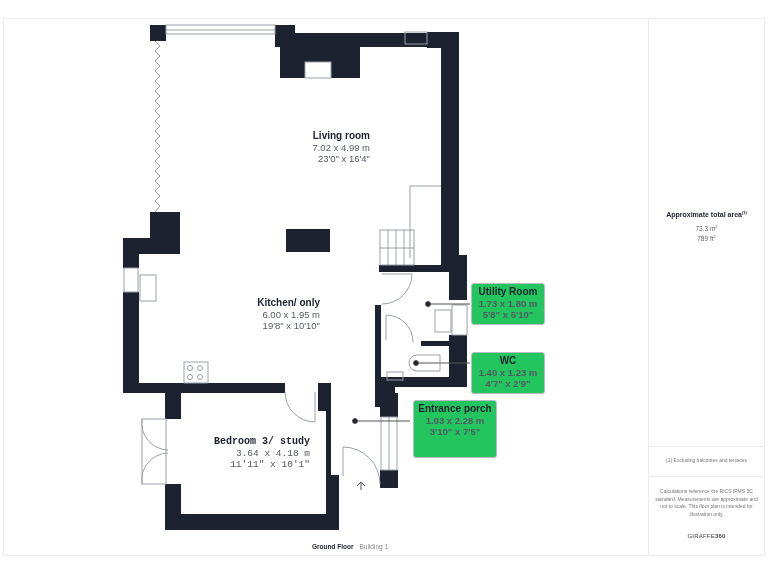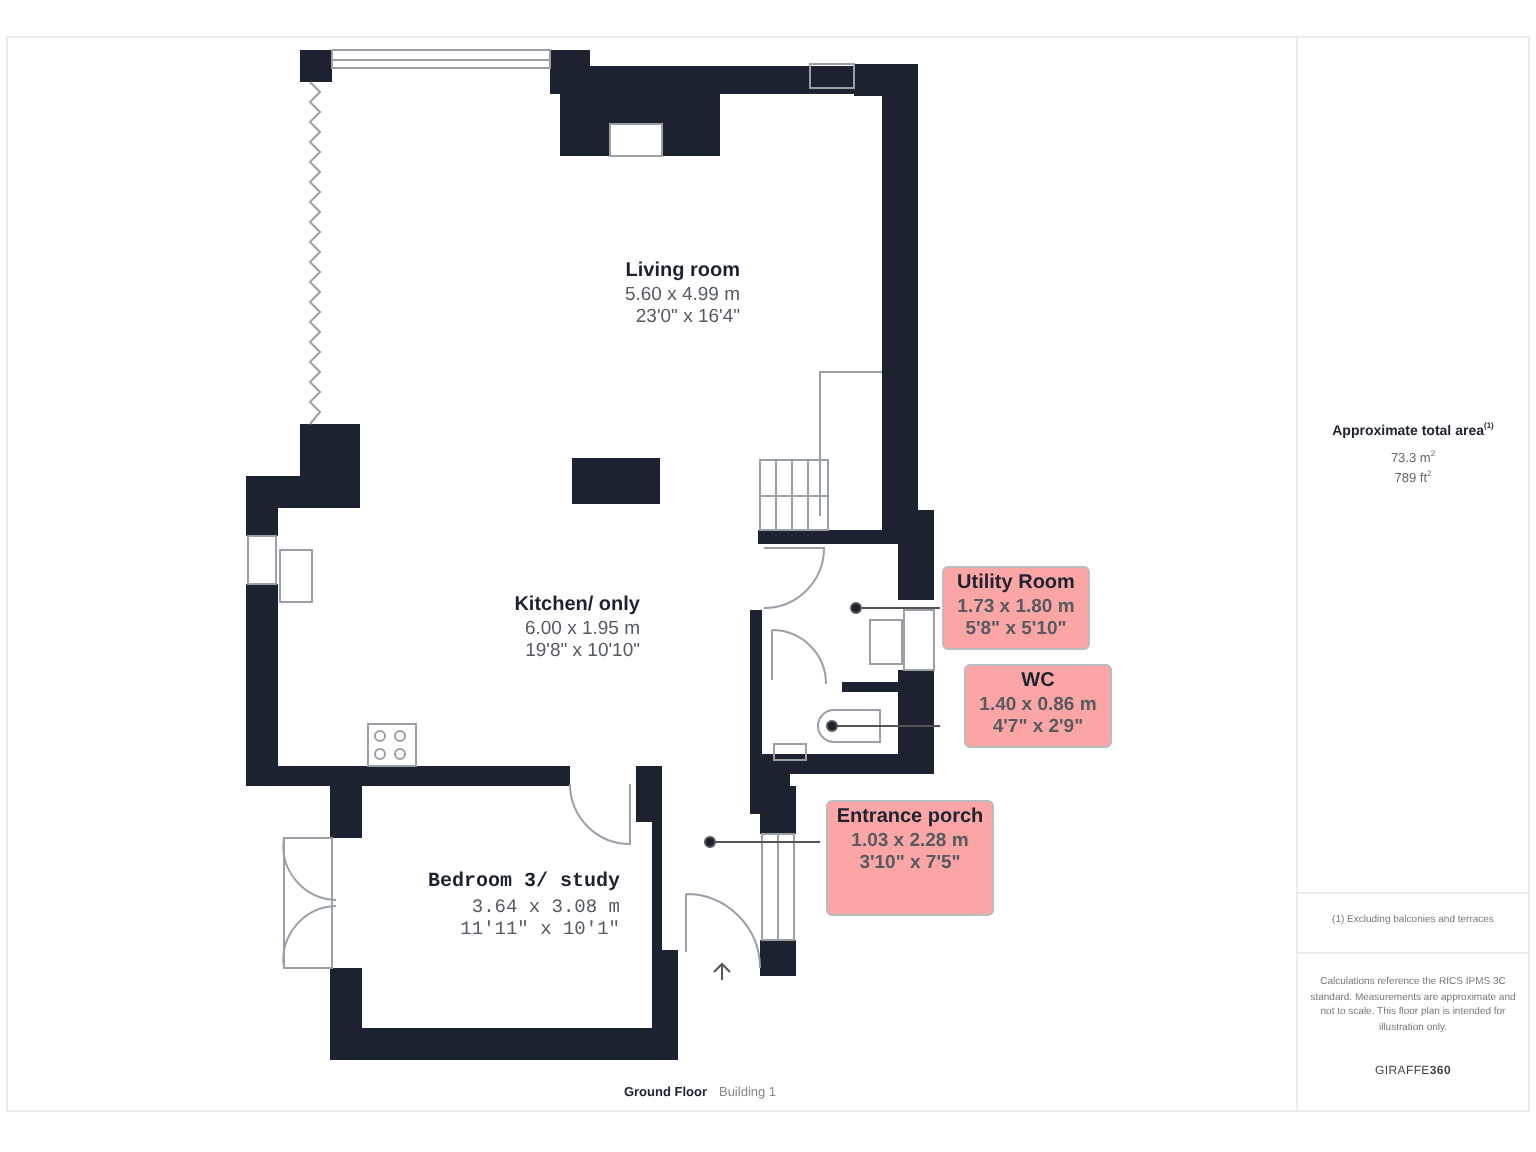--- a/index.html
+++ b/index.html
@@ -3,21 +3,21 @@
 <meta charset="utf-8">
 <style>
   html, body { margin:0; padding:0; background:#ffffff; }
   body { width:768px; height:576px; position:relative; overflow:hidden; font-family:"Liberation Sans", sans-serif; color:#1c2230; }
   .frame { position:absolute; left:3px; top:18px; width:762px; height:538px; border:1px solid #ececec; box-sizing:border-box; }
   .side { position:absolute; left:648px; top:18px; width:117px; height:538px; border-left:1px solid #ececec; box-sizing:border-box; }
   .plan { position:absolute; left:0; top:0; }
   .room-label { position:absolute; text-align:right; line-height:1.2; }
   .room-label .name { font-weight:bold; font-size:10px; color:#1c2230; display:block; }
   .room-label .dim { font-size:9.5px; color:#555a63; display:block; }
-  .callout { position:absolute; background:#fca5a5; border:1px solid #b9bcc2; border-radius:3px; text-align:center; line-height:1.2; padding:2px 4px; box-sizing:border-box; }
+  .callout { position:absolute; background:#22c55e; border:1px solid #b9bcc2; border-radius:3px; text-align:center; line-height:1.2; padding:2px 4px; box-sizing:border-box; }
   .callout .name { font-weight:bold; font-size:10px; color:#1c2230; display:block; }
   .callout .dim { font-size:9.5px; color:#555a63; display:block;font-weight:bold; }
   .area-title { position:absolute; left:648px; top:210px; width:117px; text-align:center; font-size:7px; font-weight:bold; color:#1c2230; }
   .area-title sup { font-size:4px; }
   .area-val { position:absolute; left:648px; width:117px; text-align:center; font-size:6.5px; color:#666; }
   .area-val sup { font-size:4px; }
   .hr { position:absolute; left:648px; width:117px; height:1px; background:#ececec; }
   .note { position:absolute; left:652px; width:109px; text-align:center; font-size:5px; color:#777; line-height:1.5; }
   .brand { position:absolute; left:648px; top:533px; width:117px; text-align:center; font-size:6px; color:#444; letter-spacing:0.2px; }
   .brand b { font-weight:bold; }
@@ -124,46 +124,46 @@
     <line x1="416" y1="363" x2="470" y2="363"></line>
       <circle cx="416" cy="363" r="2.5"></circle>
     <line x1="355" y1="421" x2="410" y2="421"></line>
       <circle cx="355" cy="421" r="2.5"></circle>
   </g>
   <path d="M361,490 L361,482 M357,486 L361,482 L365,486" stroke="#555" fill="none"></path>
 </svg>
 
 <div class="room-label" style="left:230px;top:130px;width:140px;">
   <span class="name">Living room</span>
-  <span class="dim">5.60 x 4.99 m</span>
+  <span class="dim">7.02 x 4.99 m</span>
   <span class="dim">23'0" x 16'4"</span>
 </div>
 <div class="room-label" style="left:200px;top:297px;width:120px;">
   <span class="name">Kitchen/ only</span>
   <span class="dim">6.00 x 1.95 m</span>
   <span class="dim">19'8" x 10'10"</span>
 </div>
 <div class="callout" style="left:471px;top:283px;width:74px;height:42px;">
   <span class="name">Utility Room</span>
   <span class="dim">1.73 x 1.80 m</span>
   <span class="dim">5'8" x 5'10"</span>
 </div>
-<div class="callout" style="left:471px;top:332px;width:74px;height:42px;margin-left:11px;">
+<div class="callout" style="left:471px;top:352px;width:74px;height:42px;">
   <span class="name">WC</span>
-  <span class="dim">1.40 x 0.86 m</span>
+  <span class="dim">1.40 x 1.23 m</span>
   <span class="dim">4'7" x 2'9"</span>
 </div>
 <div class="callout" style="left:413px;top:400px;width:84px;height:58px;">
   <span class="name">Entrance porch</span>
   <span class="dim">1.03 x 2.28 m</span>
   <span class="dim">3'10" x 7'5"</span>
 </div>
 <div class="room-label" style="left:190px;top:436px;width:120px;font-family:Liberation Mono, monospace;">
   <span class="name">Bedroom 3/ study</span>
-  <span class="dim">3.64 x 3.08 m</span>
+  <span class="dim">3.64 x 4.18 m</span>
   <span class="dim">11'11" x 10'1"</span>
 </div>
 
 <div class="area-title"><span>Approximate total area</span><sup>(1)</sup></div>
 <div class="area-val" style="top:224px;"><span>73.3 m</span><sup>2</sup></div>
 <div class="area-val" style="top:234px;"><span>789 ft</span><sup>2</sup></div>
 
 <div class="hr" style="top:446px;"></div>
 <div class="note" style="top:457px;">(1) Excluding balconies and terraces</div>
 <div class="hr" style="top:476px;"></div>

